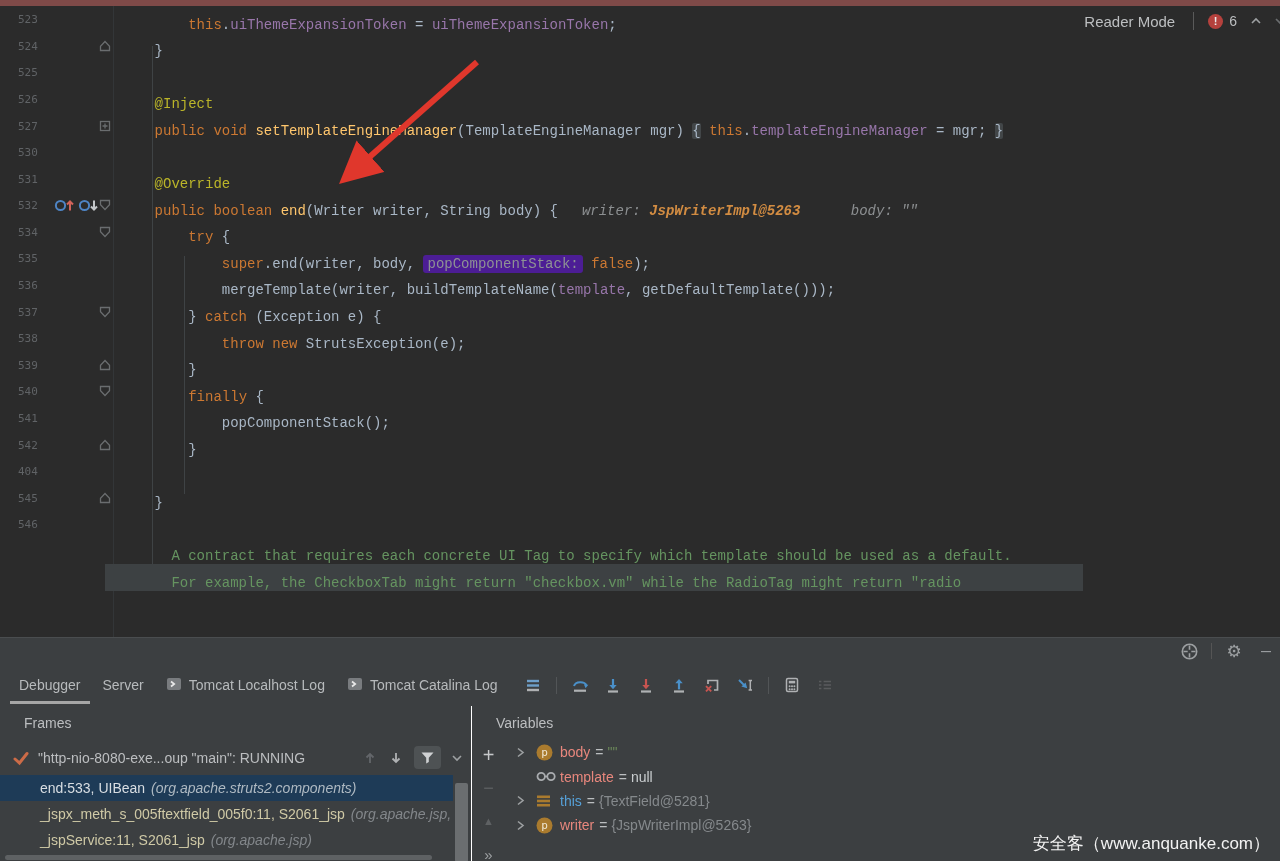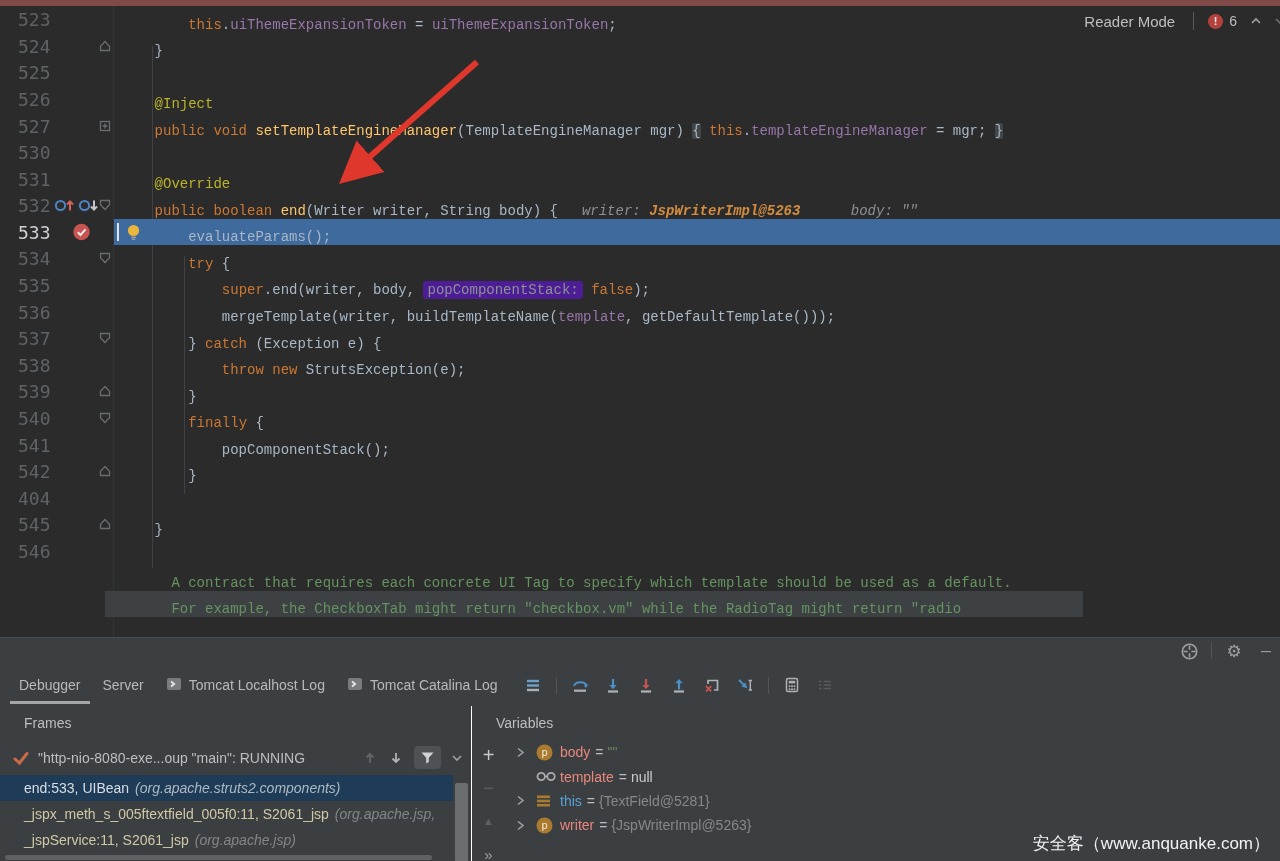--- a/index.html
+++ b/index.html
@@ -8,21 +8,21 @@
   
   .topstrip{position:absolute;top:0;left:0;right:0;height:6px;background:#7F4A48;}
   
   .editor{position:absolute;top:6px;left:0;right:0;height:631px;overflow:hidden;background:#2B2B2B;}
   .gutter-border{position:absolute;left:113px;top:0;bottom:0;width:1px;background:#333638;z-index:0;}
   .indent-guide{position:absolute;width:1px;background:#3F4345;z-index:0;}
   .ed-row{position:relative;height:26.58px;display:flex;align-items:center;z-index:1;}
   .ed-band{position:absolute;left:105px;width:978px;top:0;bottom:0;background:#3D4143;z-index:0;}
   .ed-gutter{position:relative;width:114px;height:100%;flex:none;z-index:1;}
   .ed-gutter .num{position:absolute;left:18px;top:50%;transform:translateY(-50%);
-      font-family:"DejaVu Sans Mono",monospace;font-size:18px;color:#606366;}
+      font-family:"DejaVu Sans Mono",monospace;font-size:11px;color:#606366;}
   .ed-gutter .num.cur{color:#CDD1D4;}
   .gicon{position:absolute;top:50%;transform:translateY(-50%);display:flex;align-items:center;}
   .g-ovr1{left:54px;} .g-ovr2{left:78px;} .g-bp{left:72px;} .g-fold{left:99px;}
   .ed-code{position:relative;flex:1;height:100%;display:flex;align-items:flex-end;
       font-family:Liberation Mono, monospace;font-size:14px;white-space:pre;color:#A9B7C6;padding-left:7px;z-index:1;}
   .ed-row.exec .ed-code{background:#3E6A9D;}
   .caret-bar{position:absolute;left:3px;top:4px;width:2px;height:18px;background:#E2E2E2;}
   .bulb{position:absolute;left:11px;top:4px;}
   .ed-row.exec .ed-code .codetext{padding-left:0;}
   .c-pl{color:#A9B7C6;} .c-kw{color:#CC7832;} .c-fn{color:#FFC66D;} .c-an{color:#BBB529;}
@@ -59,21 +59,21 @@
   .tbsep{width:1px;height:17px;background:#525557;}
   .dw-content{position:absolute;top:68px;left:0;right:0;bottom:0;display:flex;}
   
   .frames{position:relative;width:471px;flex:none;border-right:1px solid #ffffff;}
   .panel-head{height:34px;line-height:34px;padding-left:24px;color:#BCBEC0;}
   .thread-row{height:35px;display:flex;align-items:center;padding:0 8px 0 12px;gap:8px;cursor:pointer;}
   .thread-text{color:#BCBEC0;white-space:nowrap;overflow:hidden;margin-right:2px;}
   .thread-icons{margin-left:auto;display:flex;align-items:center;gap:10px;}
   .funnel-box{width:27px;height:23px;background:#4E5254;border-radius:4px;display:flex;align-items:center;justify-content:center;}
   .frame-rows{margin-right:18px;}
-  .frame-row{height:26px;display:flex;align-items:center;padding-left:24px;white-space:nowrap;overflow:hidden;cursor:pointer;}
+  .frame-row{height:26px;display:flex;align-items:center;padding-left:40px;white-space:nowrap;overflow:hidden;cursor:pointer;}
   .frame-row.selected{background:#1E3B57;}
   .fr-main{color:#CFC9A6;} .frame-row.selected .fr-main{color:#D9DEE3;}
   .fr-pkg{font-style:italic;color:#83878B;padding-left:6px;} .frame-row.selected .fr-pkg{color:#AEB9C2;}
   .hthumb{position:absolute;left:5px;bottom:2px;width:427px;height:5px;border-radius:3px;background:#5E6163;}
   .vthumb{position:absolute;right:3px;top:77px;bottom:0;width:13px;background:#6B6E70;border-radius:2px;}
   
   .rightpane{position:relative;flex:1;display:flex;flex-direction:column;overflow:hidden;}
   .rp-body{flex:1;display:flex;}
   .watchstrip{width:33px;flex:none;display:flex;flex-direction:column;align-items:center;padding-top:6px;gap:15px;}
   .ws-btn{width:18px;height:18px;display:flex;align-items:center;justify-content:center;cursor:pointer;}
@@ -171,36 +171,20 @@
               </svg>
             </span>
             <span class="gicon g-fold">
               <svg width="12" height="12">
                 <path d="M1.5 1.5h9v4.2L6 10.5 1.5 5.7z" stroke="#6A6D6F" stroke-width="1.3" fill="none"></path>
               </svg>
             </span>
           </div>
           <div class="ed-code"><span class="codetext"><span class="c-pl">    </span><span class="c-kw">public boolean </span><span class="c-fn">end</span><span class="c-pl">(Writer writer, String body) {</span></span><span class="hints"><span class="c-hl">writer: </span><span class="c-hv">JspWriterImpl@5263</span><span class="c-hl">      </span><span class="c-hl">body: ""</span></span></div>
         </div>
-        <div class="ed-row exec">
-          <div class="ed-gutter">
-            <span class="num cur">533</span>
-            <span class="gicon g-bp">
-              <svg width="19" height="19">
-                <circle cx="9.5" cy="9.5" r="8.2" fill="#C75450"></circle>
-                <path d="M5.8 9.8l2.7 2.7 5-5.6" stroke="#ECECEC" stroke-width="2" fill="none"></path>
-              </svg>
-            </span>
-          </div>
-          <div class="ed-code"><div class="caret-bar"></div><span class="bulb" style="position: absolute;"><svg width="17" height="18">
-                <circle cx="8.5" cy="7.5" r="5.6" fill="#E9B63E"></circle>
-                <rect x="6.2" y="13.6" width="4.6" height="1.5" fill="#9DA0A2"></rect>
-                <rect x="6.8" y="15.6" width="3.4" height="1.3" fill="#9DA0A2"></rect>
-              </svg></span><span class="codetext"><span class="c-pl">        evaluateParams();</span></span></div>
-        </div>
         <div class="ed-row">
           <div class="ed-gutter">
             <span class="num">534</span>
             <span class="gicon g-fold">
               <svg width="12" height="12">
                 <path d="M1.5 1.5h9v4.2L6 10.5 1.5 5.7z" stroke="#6A6D6F" stroke-width="1.3" fill="none"></path>
               </svg>
             </span>
           </div>
           <div class="ed-code"><span class="codetext"><span class="c-pl">        </span><span class="c-kw">try </span><span class="c-pl">{</span></span></div>

